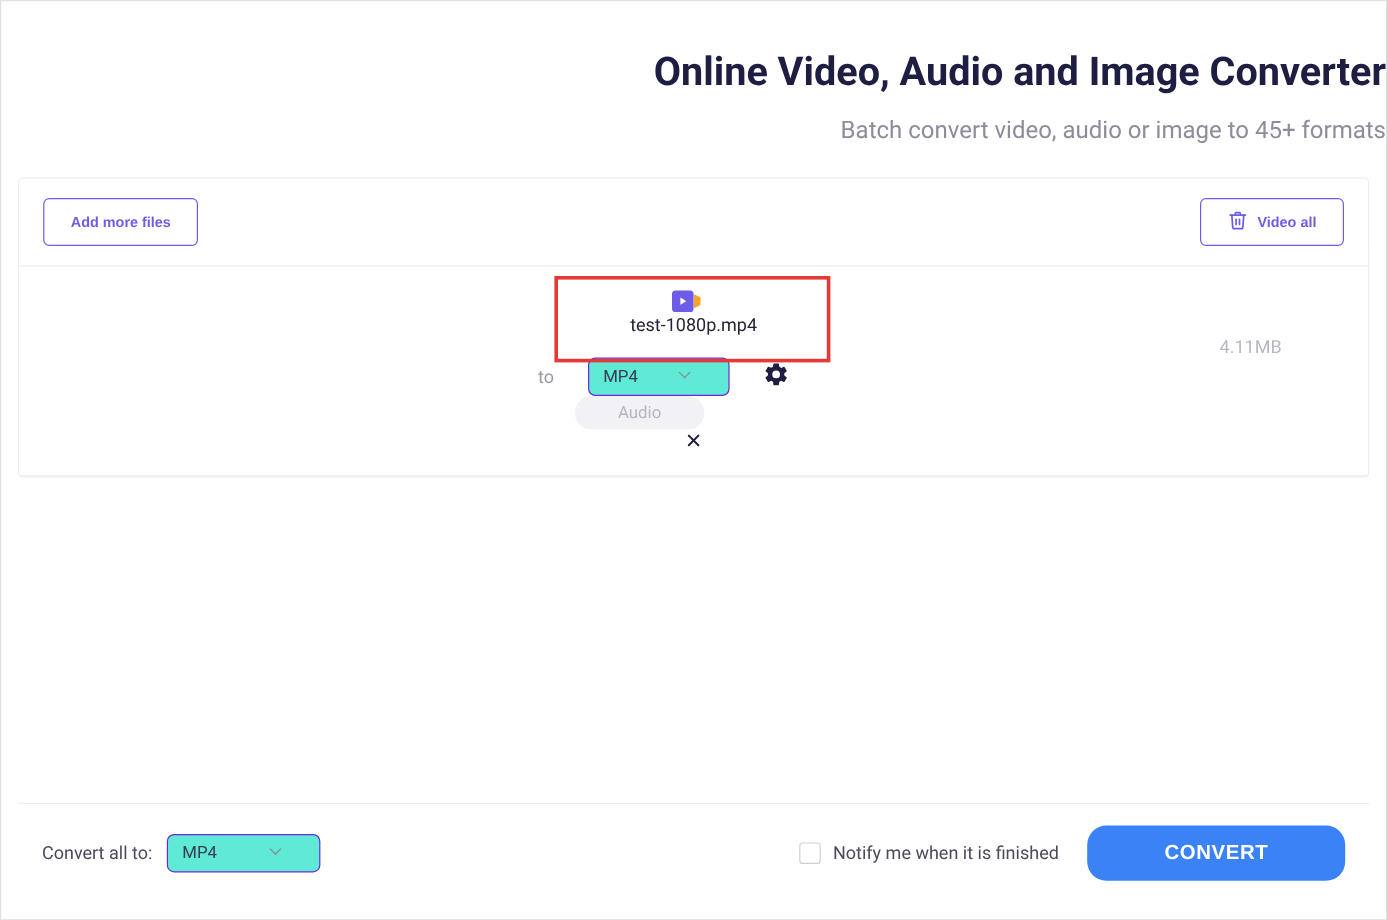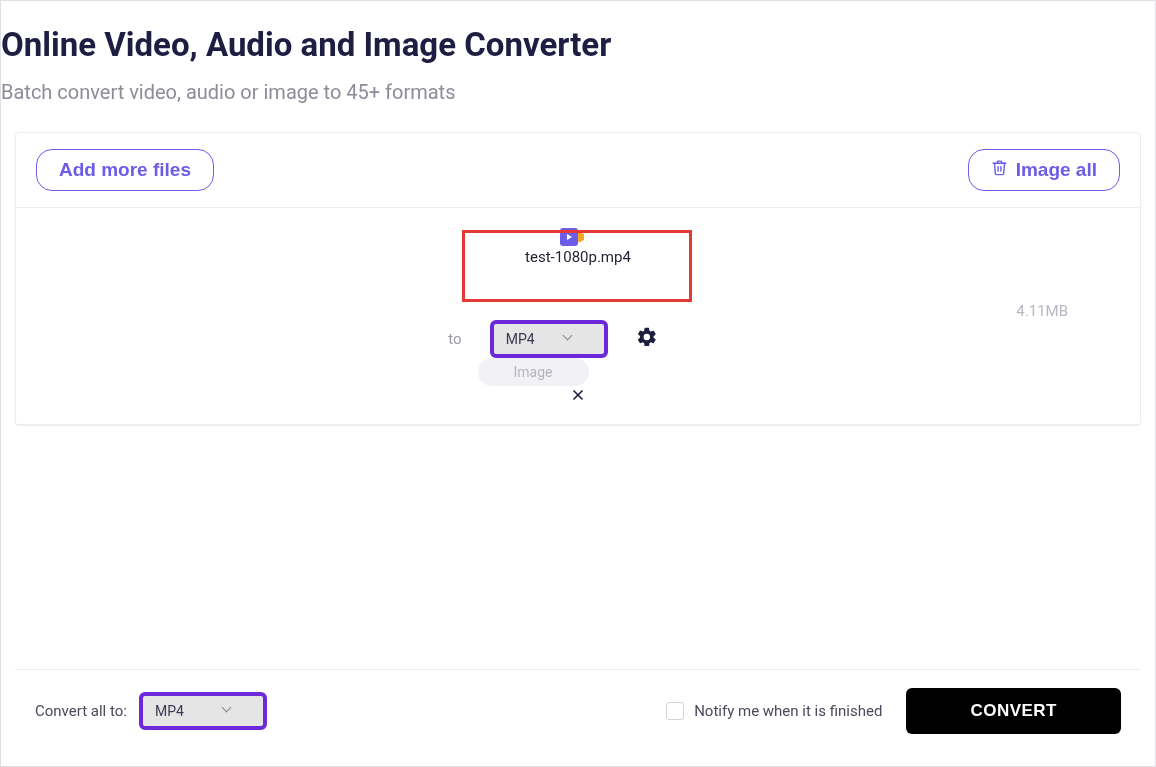--- a/index.html
+++ b/index.html
@@ -6,22 +6,22 @@
 body {
   font-family: -apple-system, BlinkMacSystemFont, "Segoe UI", Roboto, sans-serif;
   background: #fff;
   width: 1156px;
   height: 767px;
   border: 1px solid #e0e0e4;
   position: relative;
 }
 
 .header {
-  text-align: left;
-  padding: 24px 0 28px;
+  text-align: right;
+  padding: 40px 0 28px;
 }
 .title {
   font-size: 33px;
   font-weight: 700;
   color: #1e1d42;
   margin-bottom: 16px;
 }
 .subtitle {
   font-size: 20px;
   color: #8c8c9a;
@@ -38,22 +38,22 @@
   display: flex;
   justify-content: space-between;
   padding: 16px 20px;
   border-bottom: 1px solid #ececf1;
 }
 .btn-outline {
   border: 1px solid #6c5ce7;
   background: #fff;
   color: #6c5ce7;
   padding: 9px 22px;
-  border-radius: 16px;
-  font-size: 19px;
+  border-radius: 5px;
+  font-size: 12px;
   font-weight: 600;
   cursor: pointer;
   display: inline-flex;
   align-items: center;
   gap: 8px;
 }
 .btn-outline.delete { color: #6c5ce7; }
 
 .file-row {
   display: flex;
@@ -87,36 +87,36 @@
 }
 .file-icon .bar {
   position: absolute;
   right: -2px; top: 5px;
   width: 6px; height: 12px;
   background: #f5a623;
   border-radius: 2px;
   clip-path: polygon(0 0, 100% 25%, 100% 75%, 0 100%);
 }
 .file-name { color: #252437; font-size: 15px; }
-.file-size { margin-left: auto; margin-right: 52px; color: #b7b7c4; font-size: 15px; margin-top: 36px; }
+.file-size { margin-left: auto; margin-right: 52px; color: #b7b7c4; font-size: 15px; }
 
 .convert-section {
   display: flex;
   align-items: center;
   gap: 28px;
   margin-right: 50px;
 }
 .to-label { color: #9898a8; font-size: 15px; }
 .format-select {
-  border: 4px solid #6d28d9;
+  border: 1px solid #6d28d9;
   border-radius: 6px;
   padding: 7px 30px 7px 12px;
   font-size: 14px;
   color: #3a3a52;
-  background: #e5e5e5;
+  background: #5eead4;
   position: relative;
   cursor: pointer;
   width: 118px;
   display:flex;align-items:center;justify-content:space-between;
 }
 .chev { width:10px; height:10px; }
 .chev::before {
   content:""; display:block; width:6px; height:6px;
   border-right:1.5px solid #888; border-bottom:1.5px solid #888;
   transform: rotate(45deg); margin-top:-2px;
@@ -161,24 +161,24 @@
   align-items: center;
   background:#fff;
 }
 .convert-all-label { color: #4a4a5c; font-size: 15px; margin-right: 12px; }
 .notify-wrap { display:flex; align-items:center; gap:10px; margin-left:auto; margin-right:24px;padding-left:12px; }
 .checkbox {
   width:18px; height:18px; border:1px solid #d0d0da; border-radius:3px; background:#fff; cursor:pointer;
 }
 .notify-label { color:#4a4a5c; font-size:15px; }
 .btn-convert {
-  background:#000000;
+  background:#3b82f6;
   color:#fff;
   border:none;
-  border-radius:6px;
+  border-radius:16px;
   padding: 13px 64px;
   font-size:17px;
   font-weight:700;
   letter-spacing:0.5px;
   cursor:pointer;
 }
 </style>
 </head>
 <body>
 
@@ -196,21 +196,21 @@
     <button class="btn-outline delete">
       <span>
         <svg width="17" height="17" viewBox="0 0 24 24" fill="none" stroke="#6c5ce7" stroke-width="2" stroke-linecap="round" stroke-linejoin="round">
             <polyline points="3 6 5 6 21 6"></polyline>
             <path d="M19 6l-1 14a2 2 0 0 1-2 2H8a2 2 0 0 1-2-2L5 6"></path>
             <path d="M10 11v6"></path>
             <path d="M14 11v6"></path>
             <path d="M9 6V4a1 1 0 0 1 1-1h4a1 1 0 0 1 1 1v2"></path>
           </svg>
       </span>
-      <span>Image all</span>
+      <span>Video all</span>
     </button>
   </div>
 
   <div class="file-row">
     <div class="file-icon">
       <div class="square">
           <div class="tri"></div>
         </div>
       <div class="bar"></div>
     </div>
@@ -223,21 +223,21 @@
         <span>MP4</span>
         <span class="chev"></span>
       </div>
       <span class="gear">
         <svg width="22" height="22" viewBox="0 0 24 24" fill="#1e1d42">
             <path d="M19.14,12.94a7.07,7.07,0,0,0,.05-.94,7.07,7.07,0,0,0-.05-.94l2.11-1.65a.5.5,0,0,0,.12-.64l-2-3.46a.5.5,0,0,0-.61-.22l-2.49,1a7,7,0,0,0-1.62-.94l-.38-2.65A.5.5,0,0,0,13.78,2H9.78a.5.5,0,0,0-.49.42L8.91,5.07a7,7,0,0,0-1.62.94l-2.49-1a.5.5,0,0,0-.61.22l-2,3.46a.5.5,0,0,0,.12.64L4.42,11a7.07,7.07,0,0,0-.05.94,7.07,7.07,0,0,0,.05.94L2.31,14.53a.5.5,0,0,0-.12.64l2,3.46a.5.5,0,0,0,.61.22l2.49-1a7,7,0,0,0,1.62.94l.38,2.65a.5.5,0,0,0,.49.42h4a.5.5,0,0,0,.49-.42l.38-2.65a7,7,0,0,0,1.62-.94l2.49,1a.5.5,0,0,0,.61-.22l2-3.46a.5.5,0,0,0-.12-.64ZM11.78,15.5A3.5,3.5,0,1,1,15.28,12,3.5,3.5,0,0,1,11.78,15.5Z"></path>
           </svg>
       </span>
     </div>
 
-    <span class="status-pill">Image</span>
+    <span class="status-pill">Audio</span>
 
     <span class="remove-x">
       <svg width="16" height="16" viewBox="0 0 24 24" fill="none" stroke="#1e1d42" stroke-width="2.5" stroke-linecap="round">
           <line x1="18" y1="6" x2="6" y2="18"></line>
           <line x1="6" y1="6" x2="18" y2="18"></line>
         </svg>
     </span>
   </div>
 
 </div>

